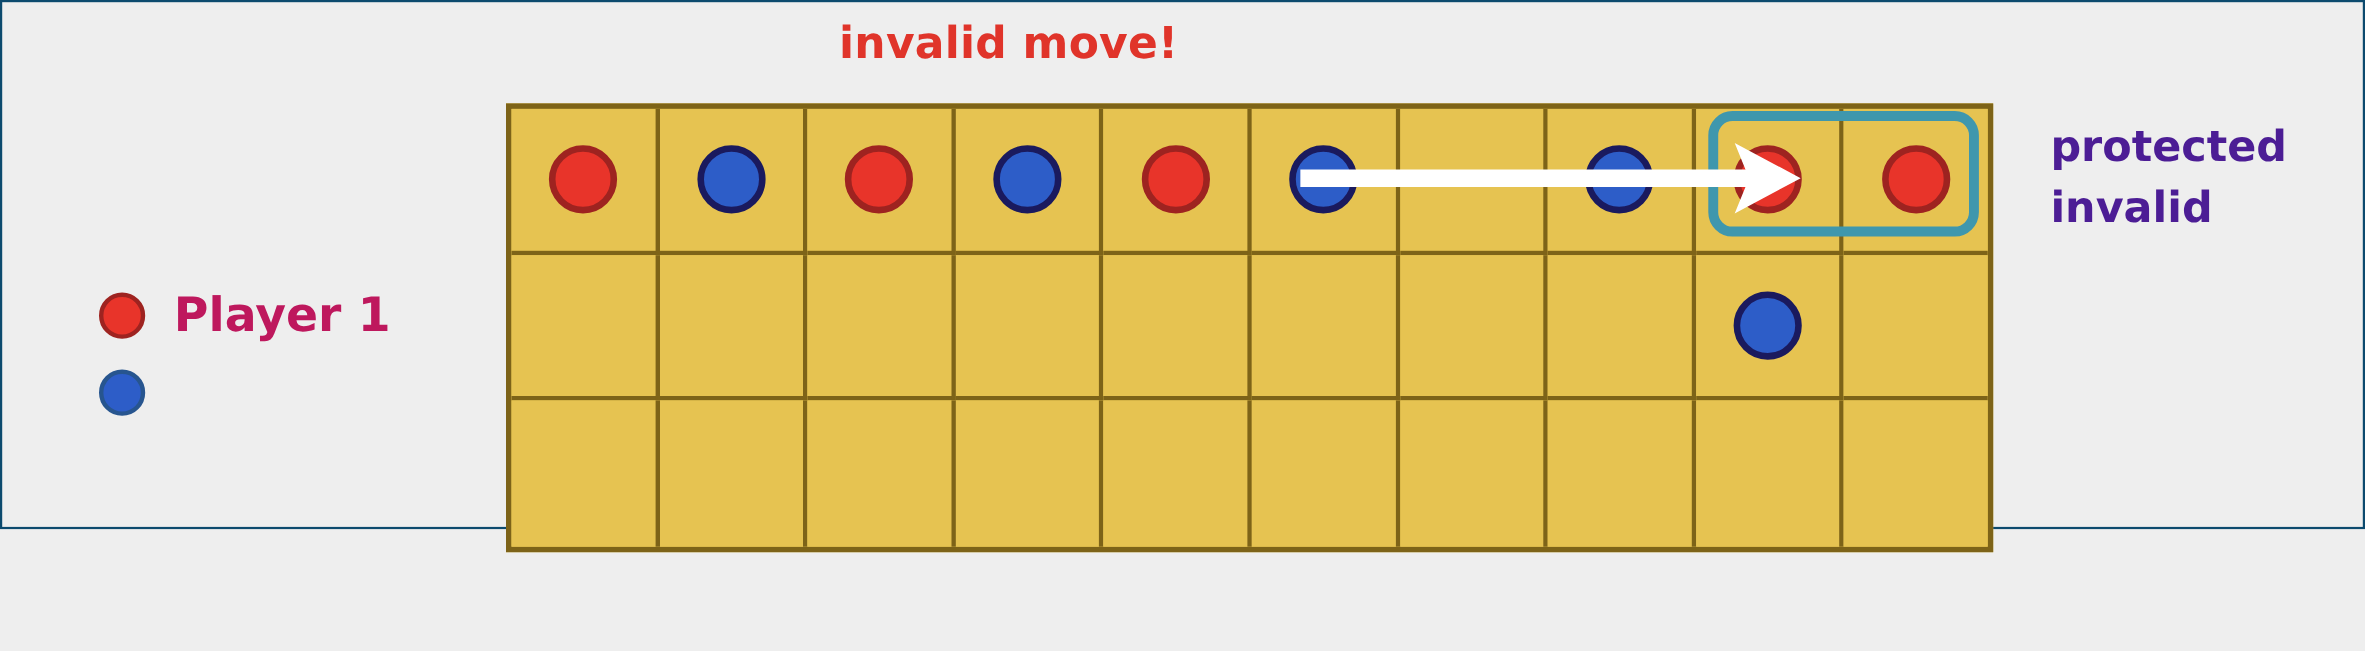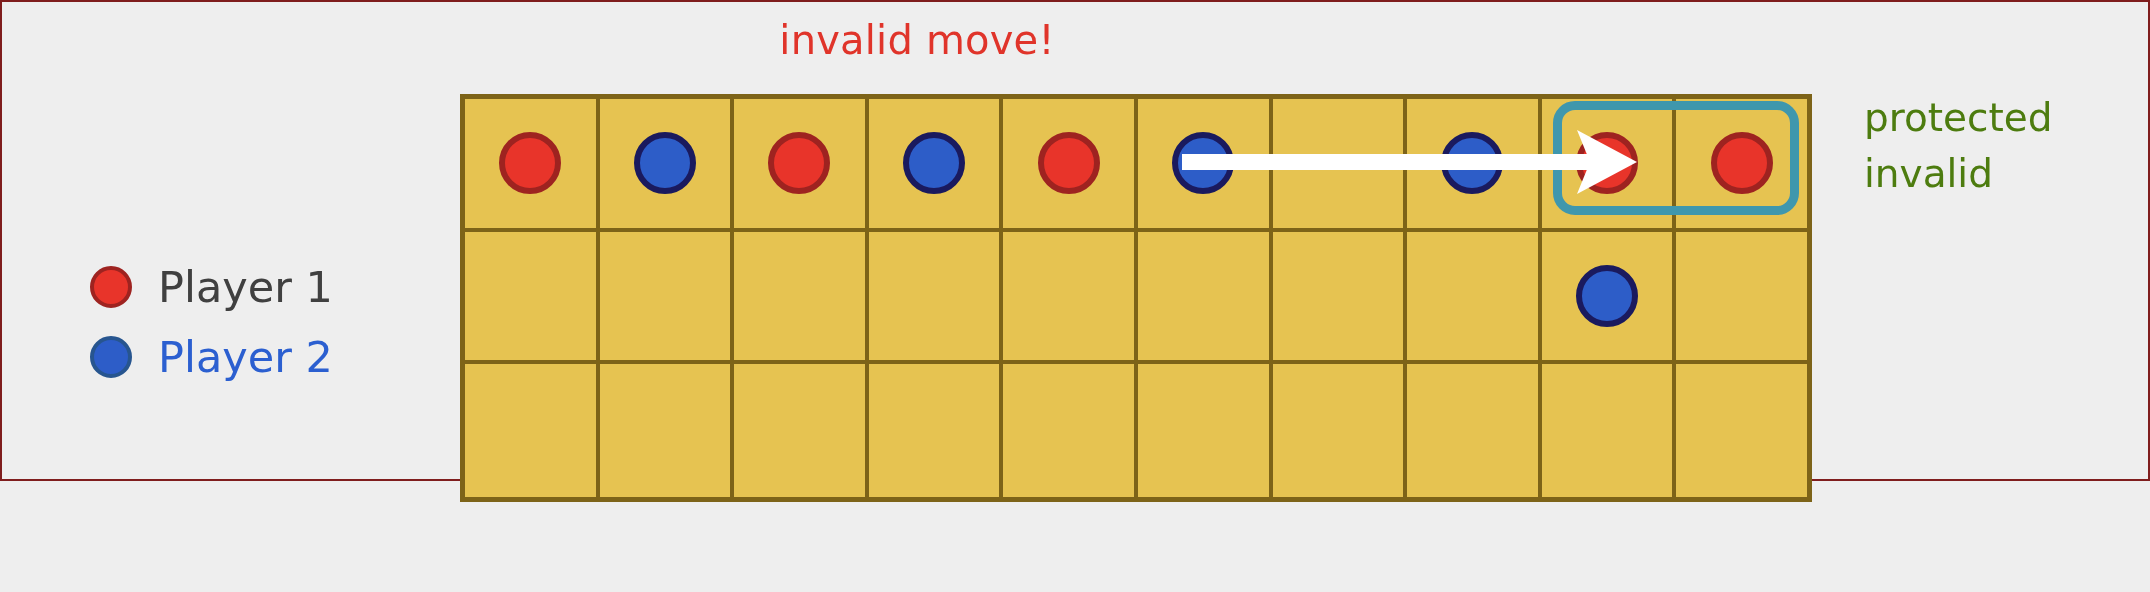--- a/index.html
+++ b/index.html
@@ -12,21 +12,22 @@
     background: #eeeeee;
     font-family: "DejaVu Sans", sans-serif;
     overflow: hidden;
   }
   #root {
     position: relative;
     width: 2150px;
     height: 481px;
     background: #eeeeee;
     box-sizing: border-box;
-    border: 2px solid #7f1d1d;
+    border: 2px solid #0c4a6e;
+    font-weight: bold;
   }
 
   
   #status-message {
     position: absolute;
     left: 0;
     top: 18px;
     width: 2150px;
     text-align: center;
     transform: translateX(-160px);
@@ -56,21 +57,21 @@
     flex: 0 0 auto;
   }
   .legend-dot.p1 { background: #e8342a; border: 4px solid #9e2320; }
   .legend-dot.p2 { background: #2d5dc8; border: 4px solid #27558f; }
   .legend-label {
     margin-left: 26px;
     font-size: 43px;
     line-height: 1;
     white-space: nowrap;
   }
-  .legend-label.p1 { color: #404040; }
+  .legend-label.p1 { color: #be185d; }
   .legend-label.p2 { color: #2b5fd0; }
 
   
   #board {
     position: absolute;
     left: 458px;
     top: 92px;
     width: 1352px;
     height: 408px;
     background: #e6c351;
@@ -112,24 +113,24 @@
     width: 246px;
     height: 114px;
     border: 9px solid #3f97ad;
     border-radius: 22px;
     box-sizing: border-box;
     pointer-events: none;
   }
   #protected-label {
     position: absolute;
     left: 1862px;
-    top: 88px;
+    top: 104px;
     font-size: 39px;
     line-height: 56px;
-    color: #4d7c0f;
+    color: #4c1d95;
     white-space: nowrap;
   }
 
   
   #move-arrow {
     position: absolute;
     left: 1180px;
     top: 120px;
     width: 460px;
     height: 80px;
@@ -143,21 +144,20 @@
 
   <div id="status-message">invalid move!</div>
 
   <div id="legend">
     <div class="legend-row">
       <span class="legend-dot p1"></span>
       <span class="legend-label p1">Player 1</span>
     </div>
     <div class="legend-row">
       <span class="legend-dot p2"></span>
-      <span class="legend-label p2">Player 2</span>
     </div>
   </div>
 
   <div id="board">
       <div class="board-row">
         <div class="board-cell">
           <div class="piece p1"></div>
         </div>
         <div class="board-cell">
           <div class="piece p2"></div>

